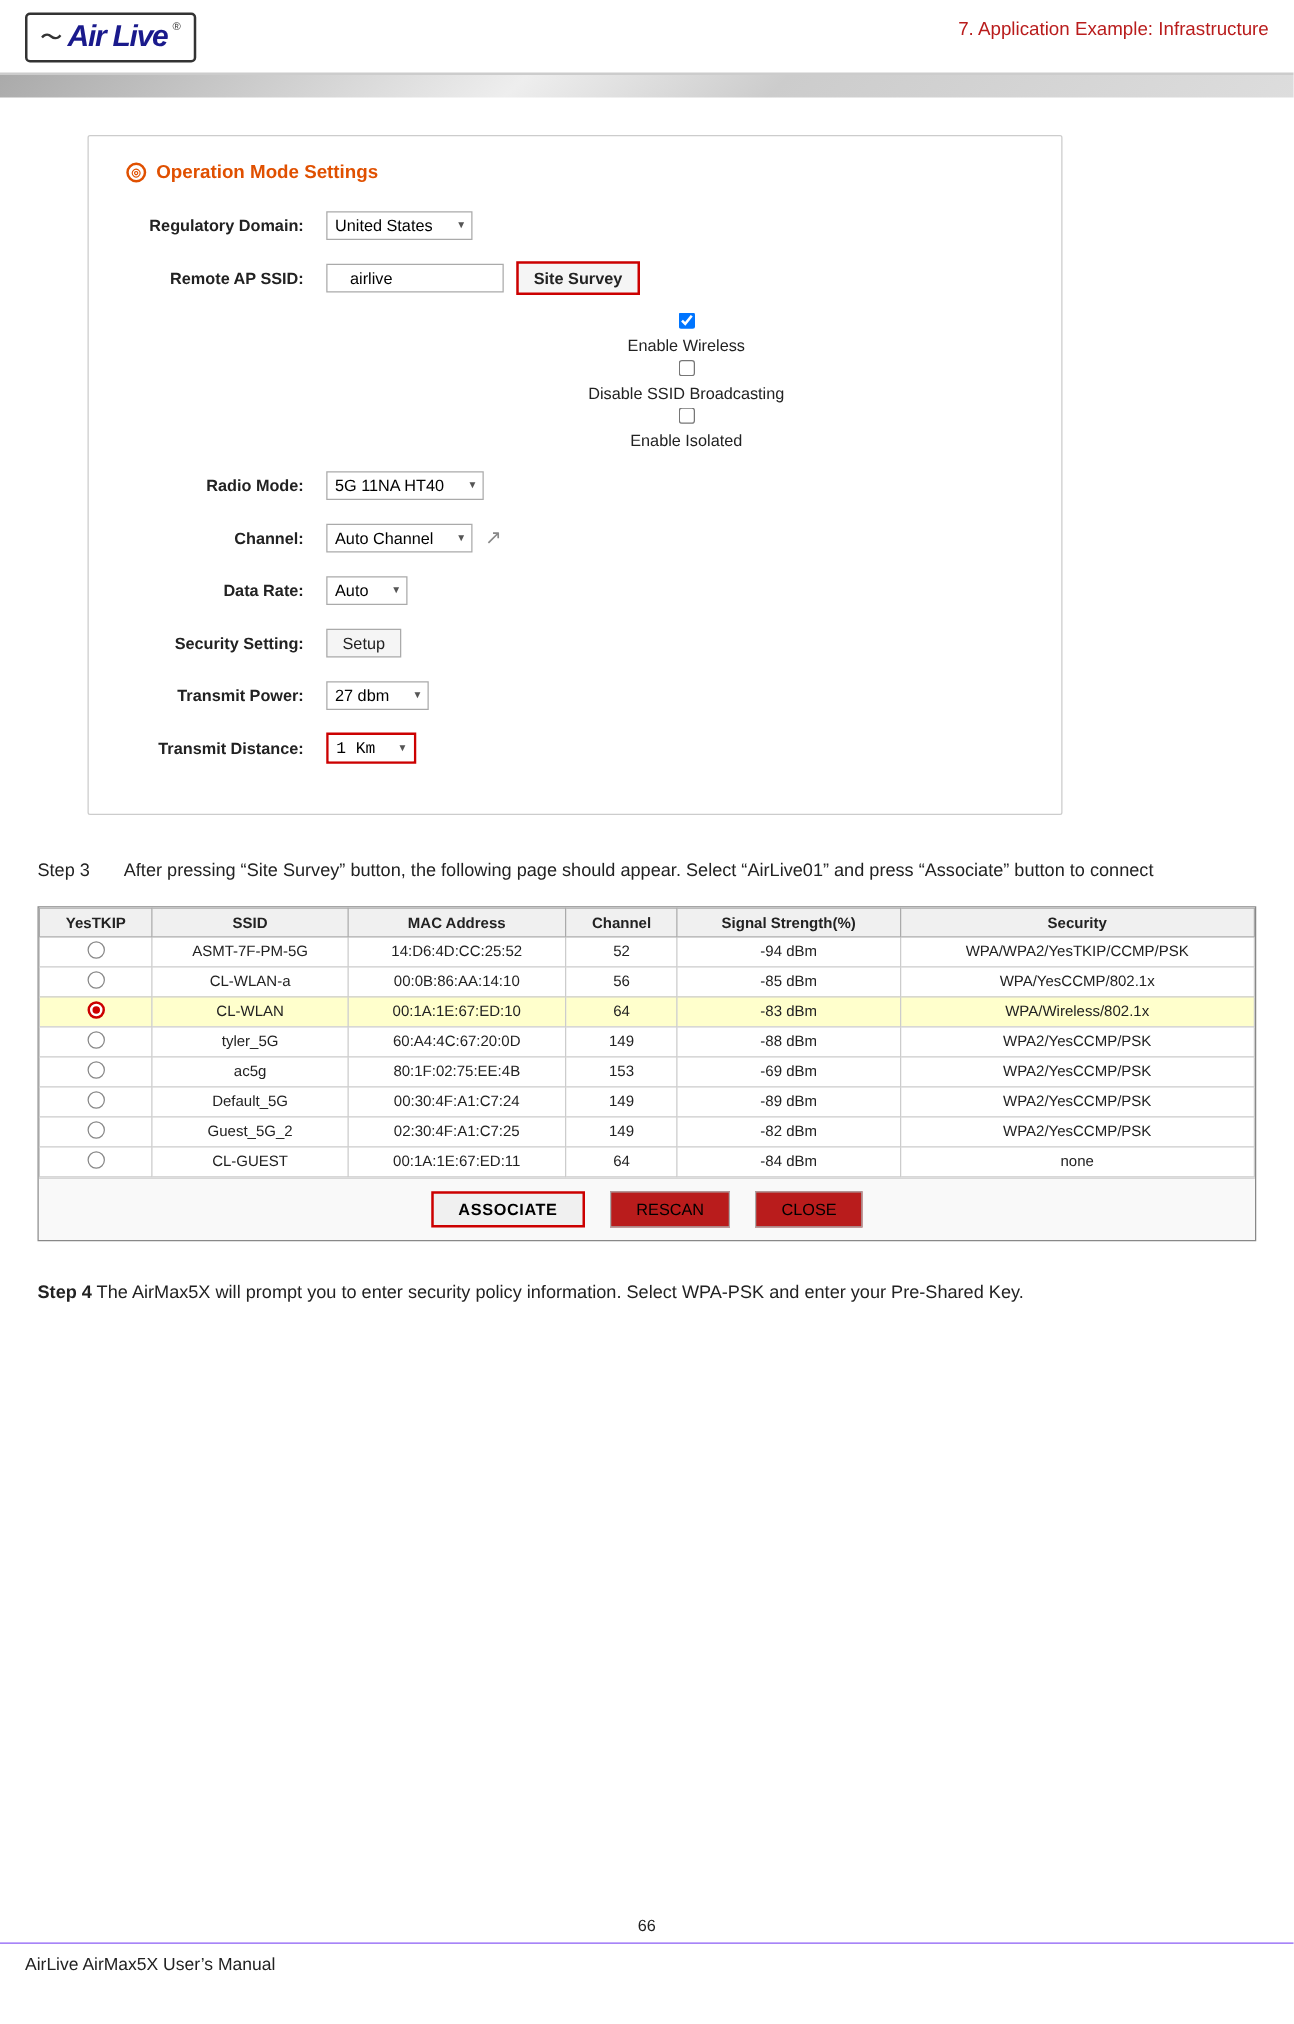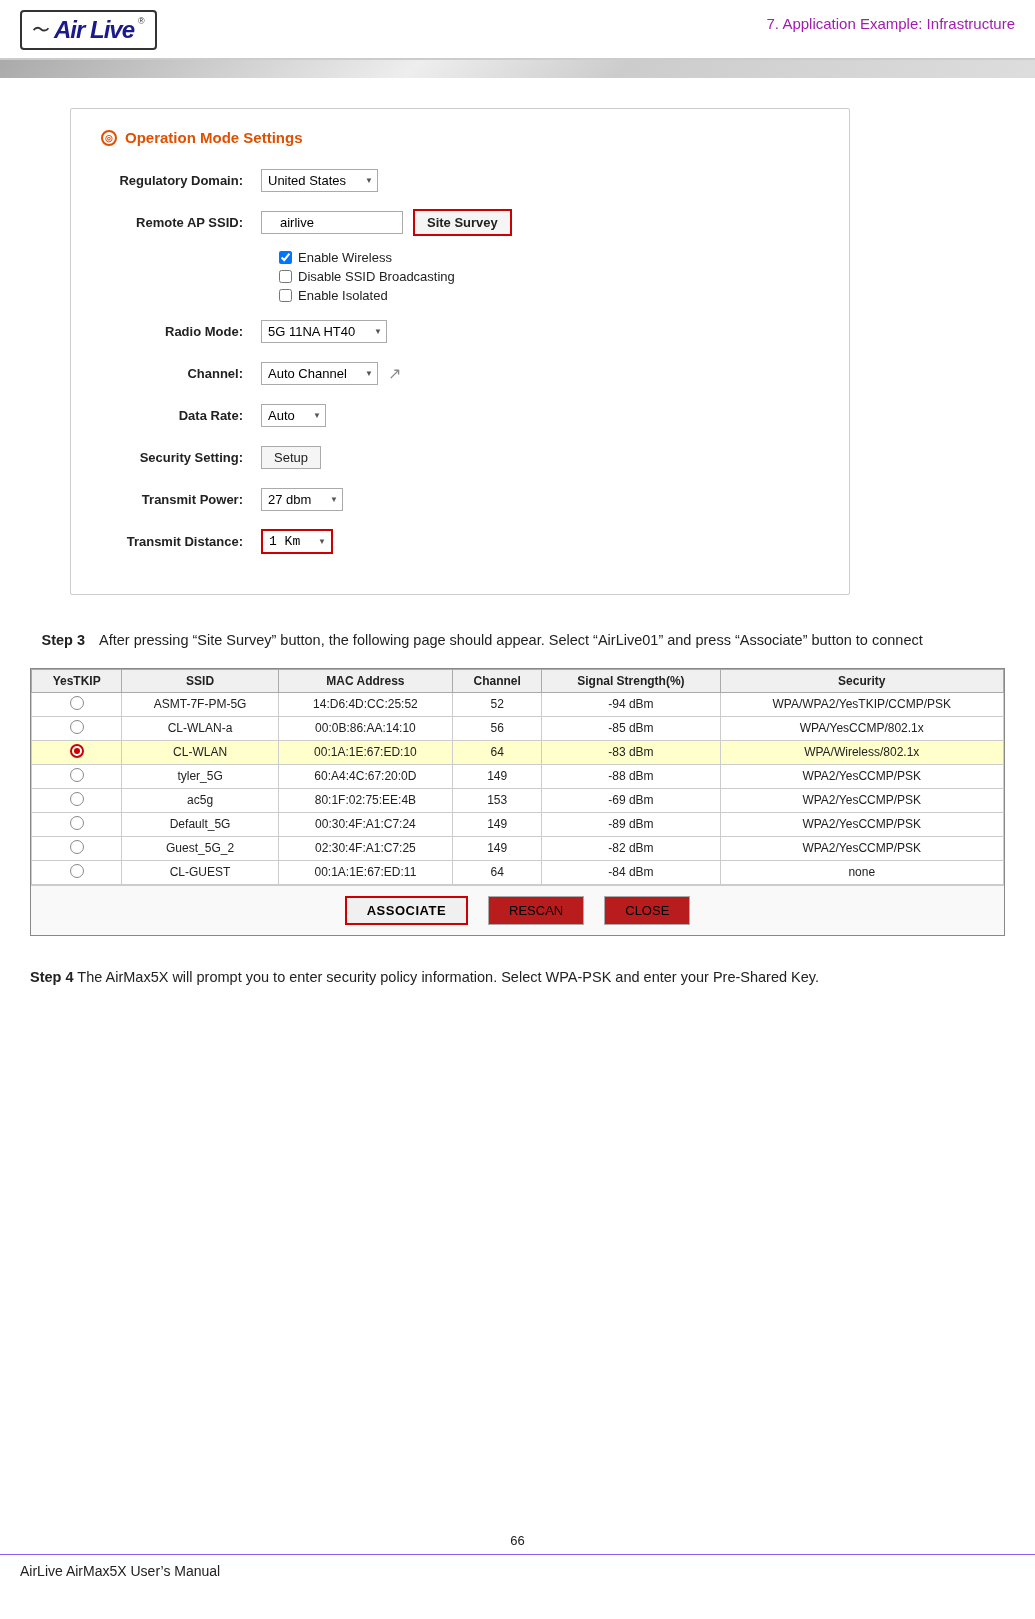--- a/index.html
+++ b/index.html
@@ -49,21 +49,21 @@
     .logo-text span {
       color: #1a1a8c;
     }
     .logo-reg {
       font-size: 9px;
       color: #333;
       align-self: flex-start;
     }
     .header-title {
       font-size: 15px;
-      color: #a21caf;
+      color: #b91c1c;
       padding-top: 5px;
     }
 
     
     .wave-bar {
       width: 100%;
       height: 18px;
       background: linear-gradient(135deg, #aaa 0%, #eee 40%, #ccc 60%, #ddd 100%);
       margin-bottom: 30px;
     }
@@ -174,43 +174,43 @@
       flex-direction: column;
       gap: 4px;
       margin-left: 178px;
       margin-bottom: 14px;
     }
     .checkbox-item {
       display: flex;
       align-items: center;
       gap: 6px;
       font-size: 13px;
+      flex-direction: column;
     }
     .checkbox-item input[type="checkbox"] {
       width: 13px;
       height: 13px;
       cursor: pointer;
     }
     .transmit-distance-select {
       border: 2px solid #cc0000;
     }
 
     
     .step-text {
       margin: 20px 0 16px 0;
       font-size: 14.5px;
       line-height: 1.5;
       display: flex;
       gap: 14px;
     }
     .step-label {
-      font-weight: bold;
+      font-weight: normal;
       white-space: nowrap;
       min-width: 55px;
-      text-align: right;
     }
 
     
     .survey-table-wrapper {
       border: 1px solid #888;
       margin-bottom: 30px;
       overflow: hidden;
     }
     .survey-table {
       width: 100%;

